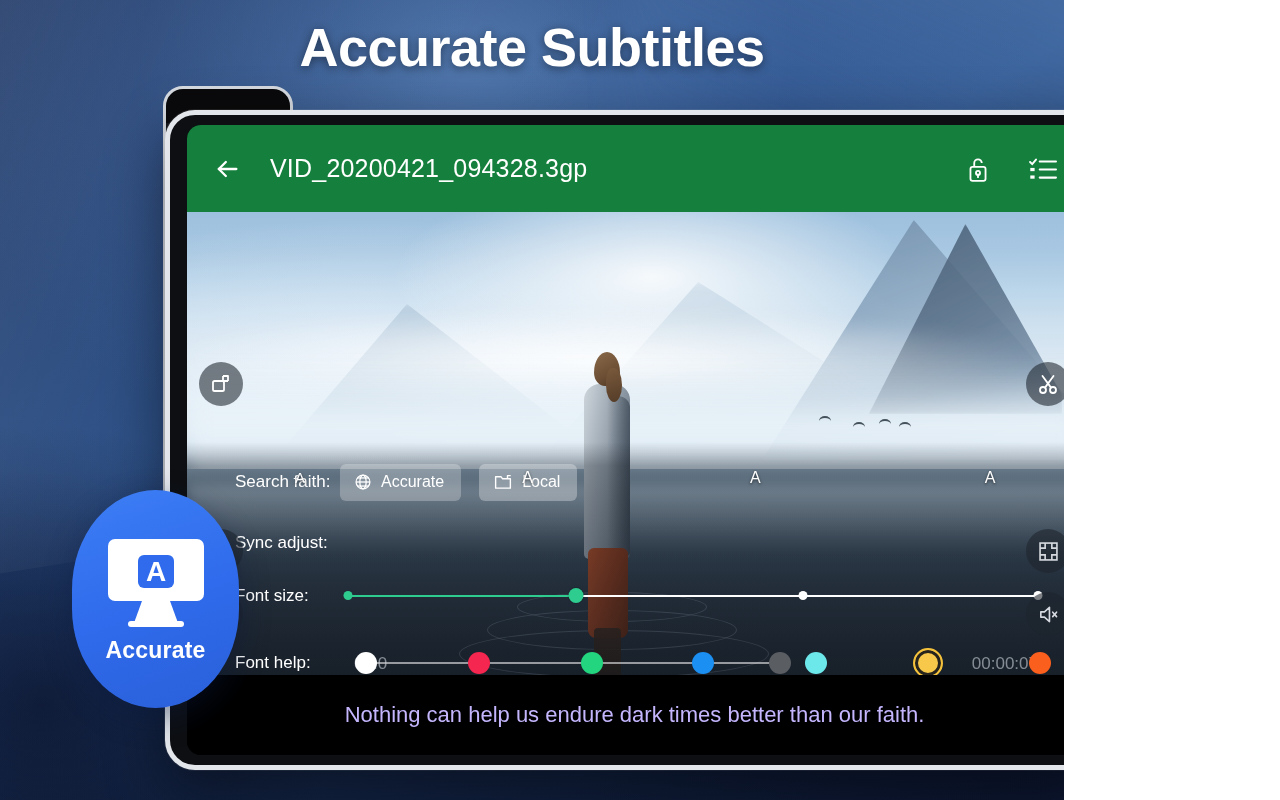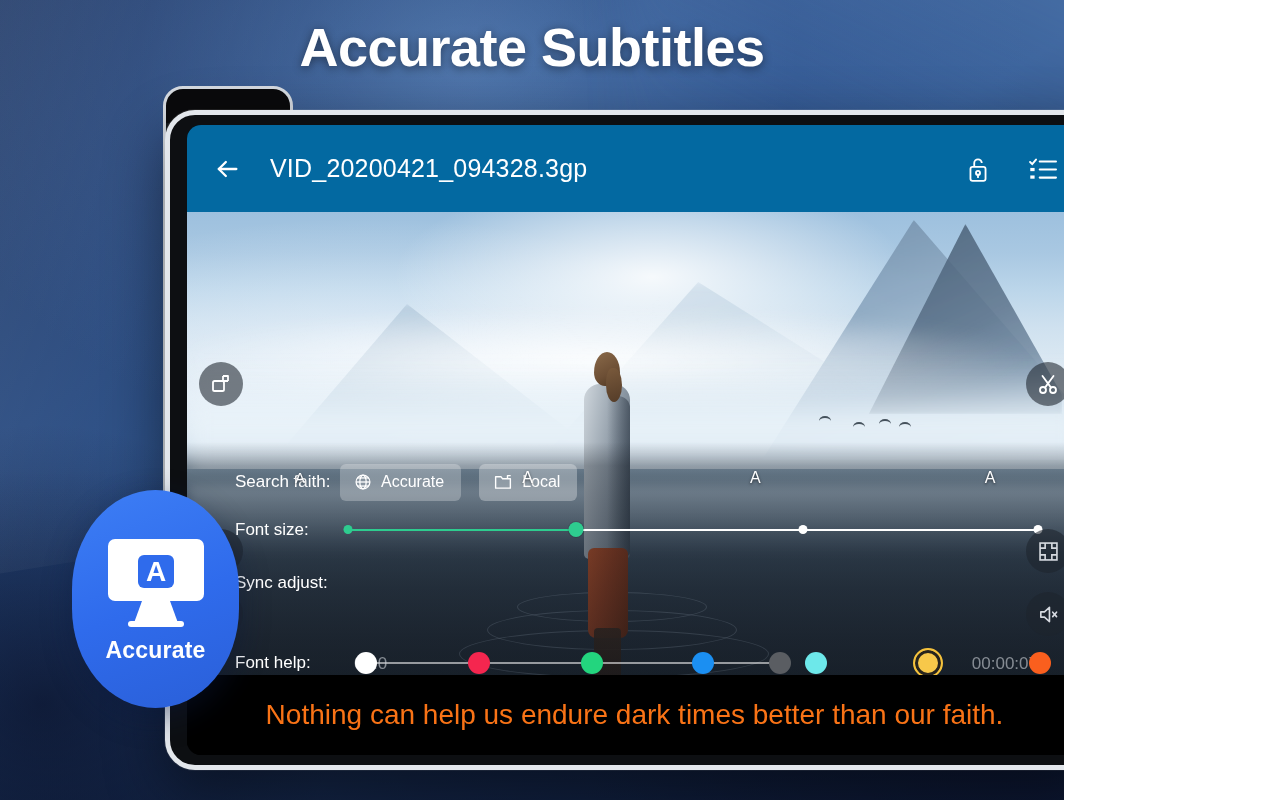--- a/index.html
+++ b/index.html
@@ -90,21 +90,21 @@
     width: 895px; height: 630px;
     background: #000000;
     border-radius: 14px;
     overflow: hidden;
   }
 
   
   #appbar {
     position: relative;
     height: 87px;
-    background: #0369a1;
+    background: #15803d;
     display: flex;
     align-items: center;
     padding: 0 22px 0 20px;
   }
   #back-btn {
     width: 40px; height: 40px;
     display: flex; align-items: center; justify-content: center;
     cursor: pointer;
   }
   #file-title {
@@ -344,22 +344,22 @@
 
   
   #subtitle-bar {
     position: absolute;
     left: 0; right: 0; bottom: 0;
     height: 80px;
     background: #000000;
     display: flex; align-items: center; justify-content: center;
   }
   #subtitle-text {
-    color: #f97316;
-    font-size: 28px;
+    color: #c4b5fd;
+    font-size: 22px;
     text-align: center;
     padding: 0 30px;
   }
 
   
   #badge {
     position: absolute;
     left: 72px; top: 490px;
     width: 167px; height: 218px;
     border-radius: 84px / 100px;
@@ -489,34 +489,34 @@
           </div>
           <div class="chip" id="chip-local">
             <svg width="20" height="18" viewBox="0 0 24 22" fill="none" stroke="#ffffff" stroke-width="1.7" stroke-linejoin="round">
               <path d="M3 18.5 V4.5 h6.5 l2 2.6 H21 V18.5 Z"></path>
               <path d="M17.5 7.1 V3.2 h3.9"></path>
             </svg>
             <span>Local</span>
           </div>
         </div>
 
+        <div class="ctl-row" id="row-sync">
+          <div class="ctl-label">Sync adjust:</div>
+        </div>
+
         <div class="ctl-row" id="row-fontsize">
           <div class="ctl-label">Font size:</div>
           <div id="fs-track-wrap">
             <div id="fs-track" style="background: rgb(255, 255, 255);"></div>
             <div id="fs-fill" style="width: 33%; background: rgb(46, 204, 143);"></div>
           <div class="fs-dot on" style="left: 0%;"></div>
               <div id="fs-thumb" style="left: 33%; background: rgb(46, 204, 143);"></div>
               <div class="fs-dot" style="left: 66%;"></div>
               <div class="fs-dot" style="left: 100%;"></div>
             </div>
-        </div>
-
-        <div class="ctl-row" id="row-sync">
-          <div class="ctl-label">Sync adjust:</div>
         </div>
         <div id="fs-labels">
             <div class="fs-a" style="left: 0%; font-size: 15px;">A</div>
             <div class="fs-a" style="left: 33%; font-size: 16px;">A</div>
             <div class="fs-a" style="left: 66%; font-size: 16px;">A</div>
             <div class="fs-a" style="left: 100%; font-size: 16px;">A</div>
           </div>
 
         <div class="ctl-row" id="row-fontcolor">
           <div class="ctl-label">Font help:</div>

